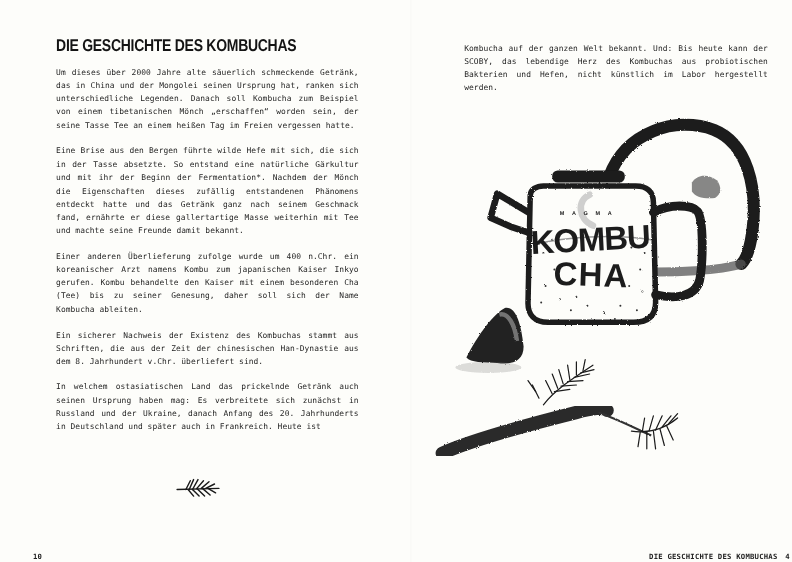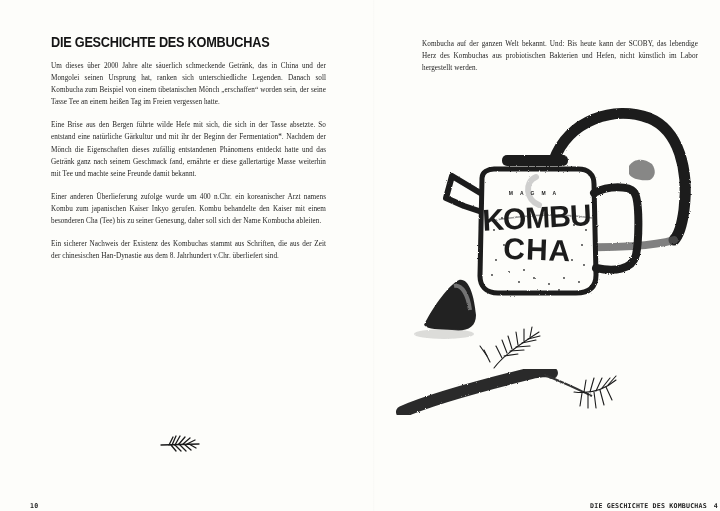--- a/index.html
+++ b/index.html
@@ -27,21 +27,21 @@
       white-space: nowrap;
       color: #141414;
     }
     .body-col {
       position: absolute; left: 37px; top: 60px; width: 275px;
       font-size: 7.2px; line-height: 12.1px;
       text-align: justify;
       letter-spacing: 0.05px;
       color: #1e1e1e;
     }
-    .body-col p { margin: 0 0 11px 0; font-family: Liberation Serif, serif; }
+    .body-col p { margin: 0 0 11px 0; }
     .body-col-right { left: 48px; top: 38px; width: 276px; }
 
     .folio { position: absolute; top: 502px; font-size: 6.6px; font-weight: 700; color: #222; letter-spacing: 0.2px; }
     .folio-left { left: 16px; }
     .folio-right { right: 16px; display: flex; gap: 7px; white-space: nowrap; }
 
     .illustration { position: absolute; left: 20px; top: 100px; width: 300px; height: 330px; }
     .sprig-left { position: absolute; left: 145px; top: 432px; width: 45px; height: 22px; }
     svg text { font-family: "Liberation Sans", "DejaVu Sans", sans-serif; }
   </style>
@@ -50,20 +50,21 @@
 
 <div class="spread">
 
   <div class="page page-left">
     <div class="title">DIE GESCHICHTE DES KOMBUCHAS</div>
     <div class="body-col">
       <p>Um dieses über 2000 Jahre alte säuerlich schmeckende Getränk, das in China und der Mongolei seinen Ursprung hat, ranken sich unterschiedliche Legenden. Danach soll Kombucha zum Beispiel von einem tibetanischen Mönch „erschaffen“ worden sein, der seine Tasse Tee an einem heißen Tag im Freien vergessen hatte.</p>
       <p>Eine Brise aus den Bergen führte wilde Hefe mit sich, die sich in der Tasse absetzte. So entstand eine natürliche Gärkultur und mit ihr der Beginn der Fermentation*. Nachdem der Mönch die Eigenschaften dieses zufällig entstandenen Phänomens entdeckt hatte und das Getränk ganz nach seinem Geschmack fand, ernährte er diese gallertartige Masse weiterhin mit Tee und machte seine Freunde damit bekannt.</p>
       <p>Einer anderen Überlieferung zufolge wurde um 400 n.Chr. ein koreanischer Arzt namens Kombu zum japanischen Kaiser Inkyo gerufen. Kombu behandelte den Kaiser mit einem besonderen Cha (Tee) bis zu seiner Genesung, daher soll sich der Name Kombucha ableiten.</p>
       <p>Ein sicherer Nachweis der Existenz des Kombuchas stammt aus Schriften, die aus der Zeit der chinesischen Han-Dynastie aus dem 8. Jahrhundert v.Chr. überliefert sind.</p>
+      <p>In welchem ostasiatischen Land das prickelnde Getränk auch seinen Ursprung haben mag: Es verbreitete sich zunächst in Russland und der Ukraine, danach Anfang des 20. Jahrhunderts in Deutschland und später auch in Frankreich. Heute ist</p>
     </div>
 
     <svg class="sprig-left" viewBox="0 0 45 22">
       <g stroke="#1a1a1a" stroke-width="1.3" stroke-linecap="round" fill="none">
         <path d="M2 13 L40 12"></path>
         <path d="M10 13 L14 5"></path>
           <path d="M13 13 L17 4"></path>
           <path d="M16 13 L21 4"></path>
         <path d="M20 12 L26 5"></path>
           <path d="M24 12 L31 6"></path>

